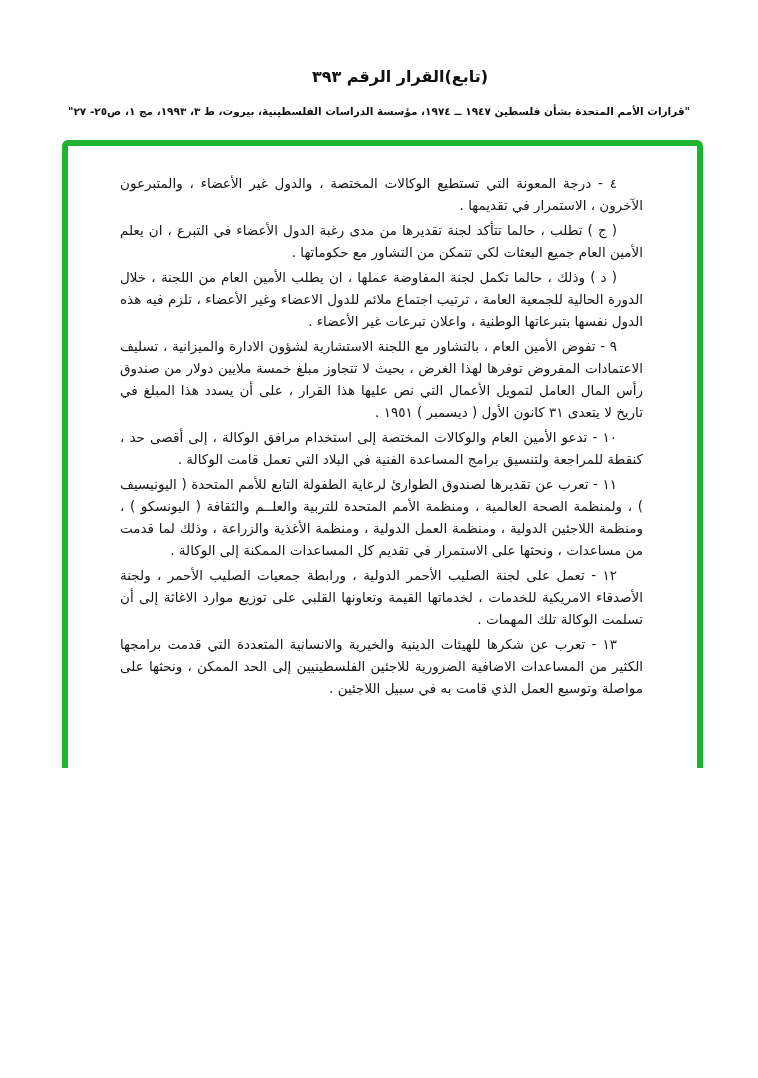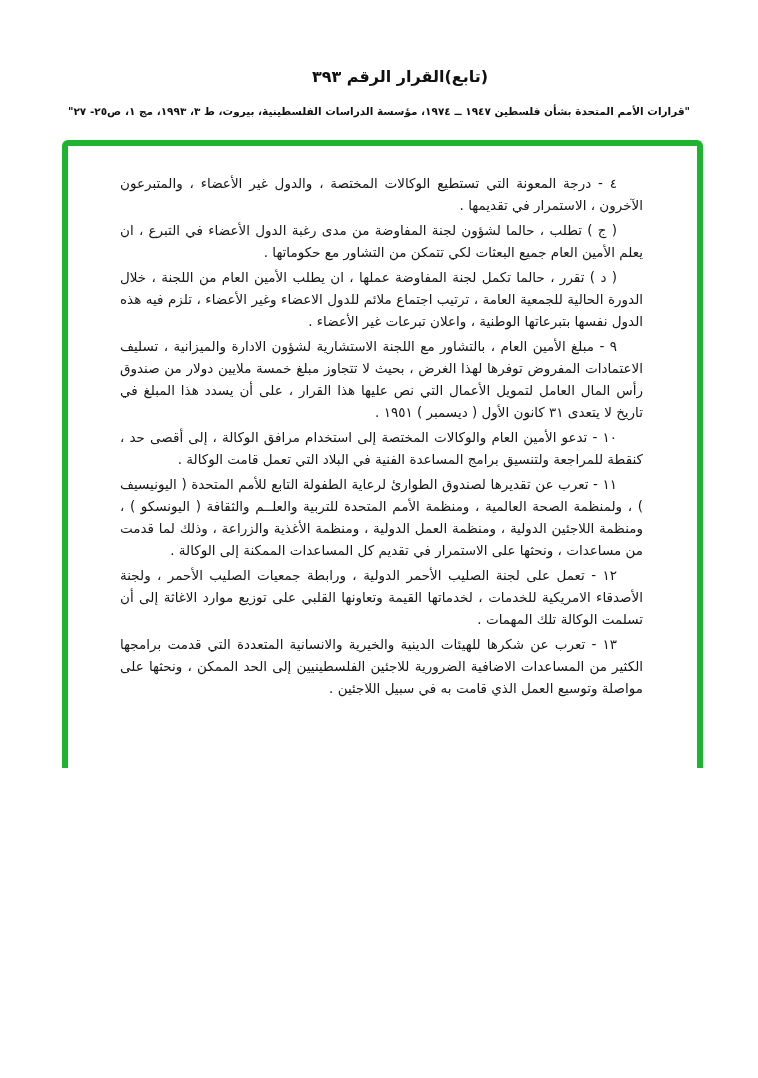--- a/index.html
+++ b/index.html
@@ -59,23 +59,23 @@
 
 <div class="page">
 
   <div class="title">(تابع)القرار الرقم ٣٩٣</div>
 
   <div class="subtitle">"قرارات الأمم المتحدة بشأن فلسطين ١٩٤٧ ــ ١٩٧٤، مؤسسة الدراسات الفلسطينية، بيروت، ط ٣، ١٩٩٣، مج ١، ص٢٥- ٢٧"</div>
 
   <div class="frame" style="border-color: rgb(30, 180, 47);">
     <div class="text-body">
         <p class="para"><span>٤ - درجة المعونة التي تستطيع الوكالات المختصة ، والدول غير الأعضاء ، والمتبرعون الآخرون ، الاستمرار في تقديمها .</span></p>
-        <p class="para"><span>( ج )  </span><span class="b">تطلب</span><span> ، حالما لشؤون لجنة المفاوضة من مدى رغبة الدول الأعضاء في التبرع ، ان يعلم الأمين العام جميع البعثات لكي تتمكن من التشاور مع حكوماتها .</span></p>
-        <p class="para"><span>( د )  </span><span class="b">تقرر</span><span> ، حالما تكمل لجنة المفاوضة عملها ، ان يطلب الأمين العام من اللجنة ، خلال الدورة الحالية للجمعية العامة ، ترتيب اجتماع ملائم للدول الاعضاء وغير الأعضاء ، تلزم فيه هذه الدول نفسها بتبرعاتها الوطنية ، واعلان تبرعات غير الأعضاء .</span></p>
-        <p class="para"><span>٩ - </span><span class="b">مبلغ</span><span> الأمين العام ، بالتشاور مع اللجنة الاستشارية لشؤون الادارة والميزانية ، تسليف الاعتمادات المفروض توفرها لهذا الغرض ، بحيث لا تتجاوز مبلغ خمسة ملايين دولار من صندوق رأس المال العامل لتمويل الأعمال التي نص عليها هذا القرار ، على أن يسدد هذا المبلغ في تاريخ لا يتعدى ٣١ كانون الأول ( ديسمبر ) ١٩٥١ .</span></p>
+        <p class="para"><span>( ج )  </span><span class="b">تطلب</span><span> ، حالما تتأكد لجنة تقديرها من مدى رغبة الدول الأعضاء في التبرع ، ان يعلم الأمين العام جميع البعثات لكي تتمكن من التشاور مع حكوماتها .</span></p>
+        <p class="para"><span>( د )  </span><span class="b">وذلك</span><span> ، حالما تكمل لجنة المفاوضة عملها ، ان يطلب الأمين العام من اللجنة ، خلال الدورة الحالية للجمعية العامة ، ترتيب اجتماع ملائم للدول الاعضاء وغير الأعضاء ، تلزم فيه هذه الدول نفسها بتبرعاتها الوطنية ، واعلان تبرعات غير الأعضاء .</span></p>
+        <p class="para"><span>٩ - </span><span class="b">تفوض</span><span> الأمين العام ، بالتشاور مع اللجنة الاستشارية لشؤون الادارة والميزانية ، تسليف الاعتمادات المفروض توفرها لهذا الغرض ، بحيث لا تتجاوز مبلغ خمسة ملايين دولار من صندوق رأس المال العامل لتمويل الأعمال التي نص عليها هذا القرار ، على أن يسدد هذا المبلغ في تاريخ لا يتعدى ٣١ كانون الأول ( ديسمبر ) ١٩٥١ .</span></p>
         <p class="para"><span>١٠ - </span><span class="b">تدعو</span><span> الأمين العام والوكالات المختصة إلى استخدام مرافق الوكالة ، إلى أقصى حد ، كنقطة للمراجعة ولتنسيق برامج المساعدة الفنية في البلاد التي تعمل قامت الوكالة .</span></p>
         <p class="para"><span>١١ - </span><span class="b">تعرب</span><span> عن تقديرها لصندوق الطوارئ لرعاية الطفولة التابع للأمم المتحدة ( اليونيسيف ) ، ولمنظمة الصحة العالمية ، ومنظمة الأمم المتحدة للتربية والعلــم والثقافة ( اليونسكو ) ، ومنظمة اللاجئين الدولية ، ومنظمة العمل الدولية ، ومنظمة الأغذية والزراعة ، وذلك لما قدمت من مساعدات ، ونحثها على الاستمرار في تقديم كل المساعدات الممكنة إلى الوكالة .</span></p>
         <p class="para"><span>١٢ - </span><span class="b">تعمل</span><span> على لجنة الصليب الأحمر الدولية ، ورابطة جمعيات الصليب الأحمر ، ولجنة الأصدقاء الامريكية للخدمات ، لخدماتها القيمة وتعاونها القلبي على توزيع موارد الاغاثة إلى أن تسلمت الوكالة تلك المهمات .</span></p>
         <p class="para"><span>١٣ - </span><span class="b">تعرب</span><span> عن شكرها للهيئات الدينية والخيرية والانسانية المتعددة التي قدمت برامجها الكثير من المساعدات الاضافية الضرورية للاجئين الفلسطينيين إلى الحد الممكن ، ونحثها على مواصلة وتوسيع العمل الذي قامت به في سبيل اللاجئين .</span></p>
       </div>
   </div>
 
   <div class="page-number">٣</div>
 
 </div>

